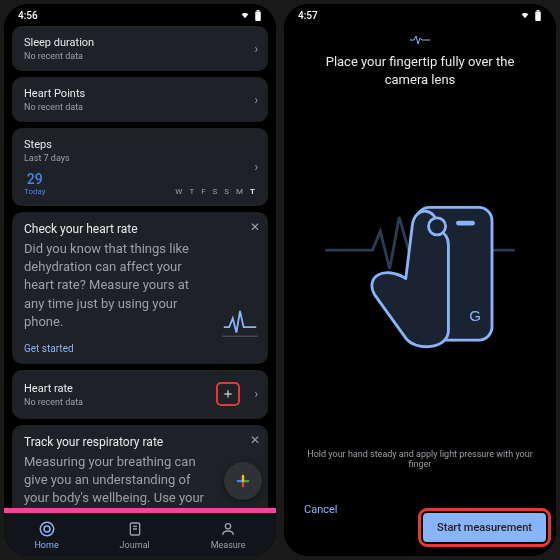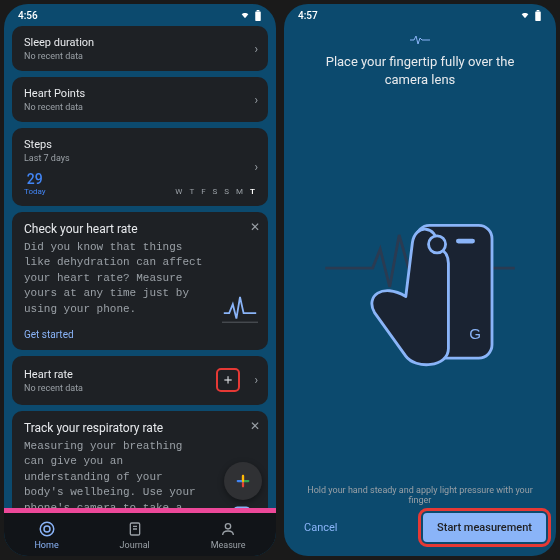--- a/index.html
+++ b/index.html
@@ -8,21 +8,21 @@
     font-family: -apple-system, 'Segoe UI', Roboto, sans-serif;
     width: 560px;
     height: 560px;
     display: flex;
     gap: 8px;
     padding: 4px;
     overflow: hidden;
   }
   .phone {
     flex: 1;
-    background: #0c4a6e;
+    background: #000000;
     border-radius: 24px;
     overflow: hidden;
     display: flex;
     flex-direction: column;
     position: relative;
     color: #e8eaed;
   }
   .statusbar {
     height: 22px;
     display: flex;
@@ -72,21 +72,21 @@
   .days { display: flex; gap: 6px; font-size: 8px; color: #9aa0a6; letter-spacing: 1px; }
   .days span.active { color: #fff; font-weight: 600; }
   .promo-card {
     background: #1e2125;
     border-radius: 10px;
     padding: 10px 12px;
     margin-bottom: 6px;
     position: relative;
   }
   .promo-title { font-size: 12px; color: #e8eaed; margin-bottom: 4px; }
-  .promo-body { font-size: 11px; color: #9aa0a6; line-height: 1.4; padding-right: 48px; font-family: Liberation Mono, monospace; }
+  .promo-body { font-size: 13px; color: #9aa0a6; line-height: 1.4; padding-right: 48px; }
   .promo-action { color: #8ab4f8; font-size: 10px; margin-top: 12px; }
   .promo-close { position: absolute; right: 8px; top: 8px; color: #9aa0a6; font-size: 12px; }
   .promo-illus {
     position: absolute;
     right: 10px;
     bottom: 26px;
     width: 36px;
     height: 36px;
   }
   .row {
@@ -174,21 +174,21 @@
   }
   .cancel-btn { color: #8ab4f8; font-size: 11px; padding: 8px 10px; }
   .start-btn {
     background: #8ab4f8;
     color: #202124;
     font-size: 11px;
     font-weight: 500;
     padding: 8px 14px;
     border-radius: 4px;
   }
-  .red-frame-btn { outline: 3px solid #e53935; outline-offset: 2px; }
+  .red-frame-btn { outline: 3px solid #e53935; outline-offset: 2px; margin-top: 36px; }
 </style>
 </head>
 <body>
 
 <div class="phone">
   <div class="statusbar">
     <span>4:56</span>
     <span class="status-icons">
       <svg width="12" height="10" viewBox="0 0 24 24" fill="#fff">
           <path d="M12 20l8-10c-4-4-12-4-16 0l8 10z"></path>

